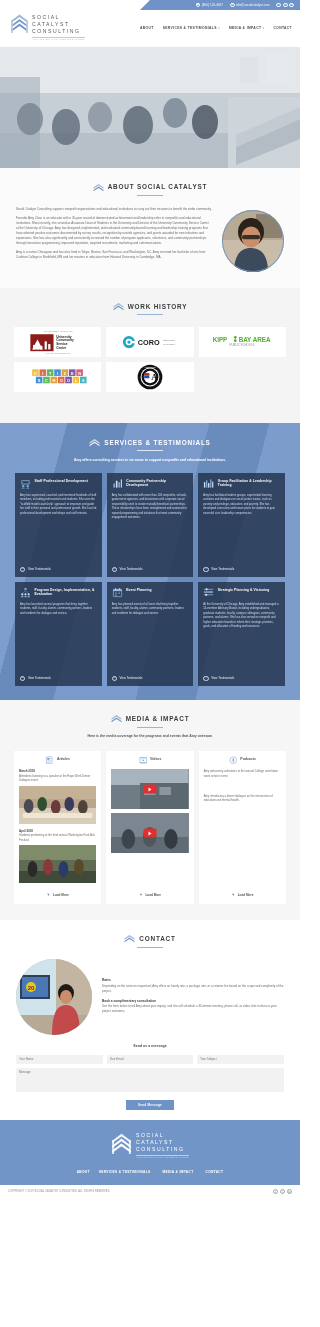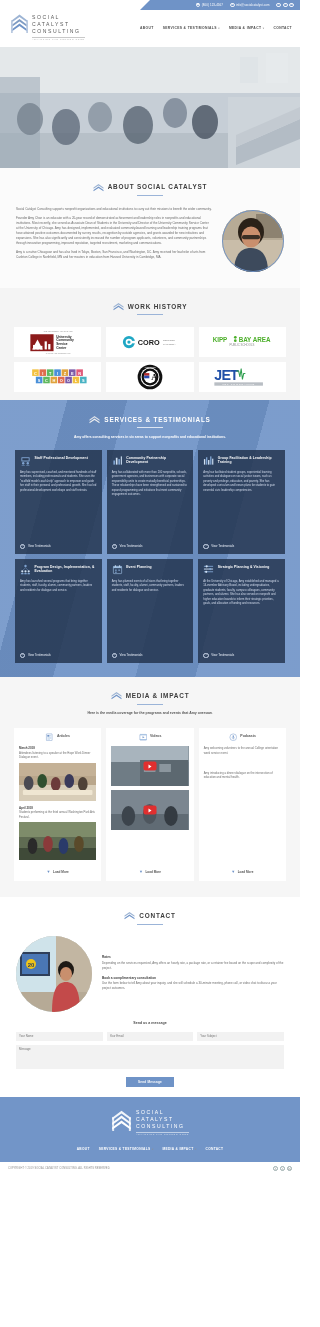--- a/index.html
+++ b/index.html
@@ -63,21 +63,21 @@
 
   
   .about { background: #fbfbfb; padding-bottom: 16px; }
   .about-body { display: flex; padding: 11px 16px 0; gap: 10px; align-items: flex-start; }
   .about-text p { font-size: 3.05px; line-height: 1.62; color: #6a6a6a; margin-bottom: 4.5px; text-align: left; }
   .about-photo { width: 62px; flex: none; padding-top: 3px; }
   .portrait { width: 62px; height: 62px; border-radius: 50%; overflow: hidden; position: relative; background: #8a9bb0; }
   .portrait .ring { position: absolute; inset: 0; border-radius: 50%; border: 1.2px solid #6f93c7; }
 
   
-  .work { background: #f4f4f4; padding-bottom: 8px; }
+  .work { background: #f4f4f4; padding-bottom: 31px; }
   .logo-grid { display: grid; grid-template-columns: repeat(3, 1fr); gap: 5px; padding: 12px 14px 0; }
   .logo-card { background: #fff; height: 30px; display: flex; align-items: center; justify-content: center; padding: 2px; }
   .logo-card img, .logo-card svg { max-width: 100%; }
 
   
   .services { position: relative; background: #6f93c7; padding: 15px 0 14px; overflow: hidden; }
   .services::before { content: ""; position: absolute; inset: 0; background:
       linear-gradient(105deg, rgba(255,255,255,.10) 0 18%, rgba(0,0,0,.06) 18% 34%, rgba(255,255,255,.07) 34% 56%, rgba(0,0,0,.05) 56% 72%, rgba(255,255,255,.09) 72% 100%); }
   .services .sec-title, .services .sec-sub { color: #fff; position: relative; }
   .services .sec-rule { background: rgba(255,255,255,.75); }
@@ -334,28 +334,20 @@
           <circle cx="20" cy="20" r="19" fill="#111"></circle>
           <circle cx="20" cy="20" r="14.5" fill="#fff"></circle>
           <circle cx="20" cy="20" r="13" fill="#111"></circle>
           <circle cx="20" cy="20" r="9.5" fill="#fff"></circle>
           <rect x="11" y="14" width="8" height="4" fill="#b02a2a"></rect>
           <rect x="11" y="18" width="8" height="4" fill="#2a4bb0"></rect>
           <text x="22" y="25" font-size="13" font-family="Liberation Serif" font-weight="bold" fill="#111">A</text>
           <text x="20" y="5.5" font-size="2.6" fill="#fff" text-anchor="middle" font-family="Liberation Sans">AMERICORPS</text>
         </svg>
       </div>
-      <div class="logo-card">
-        <svg viewBox="0 0 74 26" width="62">
-          <text x="4" y="17" font-size="17" fill="#1f4fa8" font-family="Liberation Sans" font-weight="bold" letter-spacing="-1">JET</text>
-          <path d="M30 6 L33 6 L34.5 13 L36 3 L37.5 16 L39 9 L41 9" stroke="#2e9e4e" stroke-width="1.2" fill="none"></path>
-          <rect x="4" y="19.5" width="58" height="4" fill="#b9bec4"></rect>
-          <text x="33" y="23" font-size="3" fill="#fff" text-anchor="middle" font-family="Liberation Sans" letter-spacing="1">JET PROGRAMME</text>
-        </svg>
-      </div>
     </div>
   </div>
 
   <div class="services">
     <div class="sec-head">
       <svg class="sec-mark" viewBox="0 0 22 18">
         <path d="M11 2 L21 9 L21 11.5 L11 5 L1 11.5 L1 9 Z" fill="#ffffff" opacity=".85"></path>
         <path d="M11 7 L21 14 L21 16.5 L11 10 L1 16.5 L1 14 Z" fill="#ffffff"></path>
       </svg>
       <span class="sec-title">SERVICES &amp; TESTIMONIALS</span>

